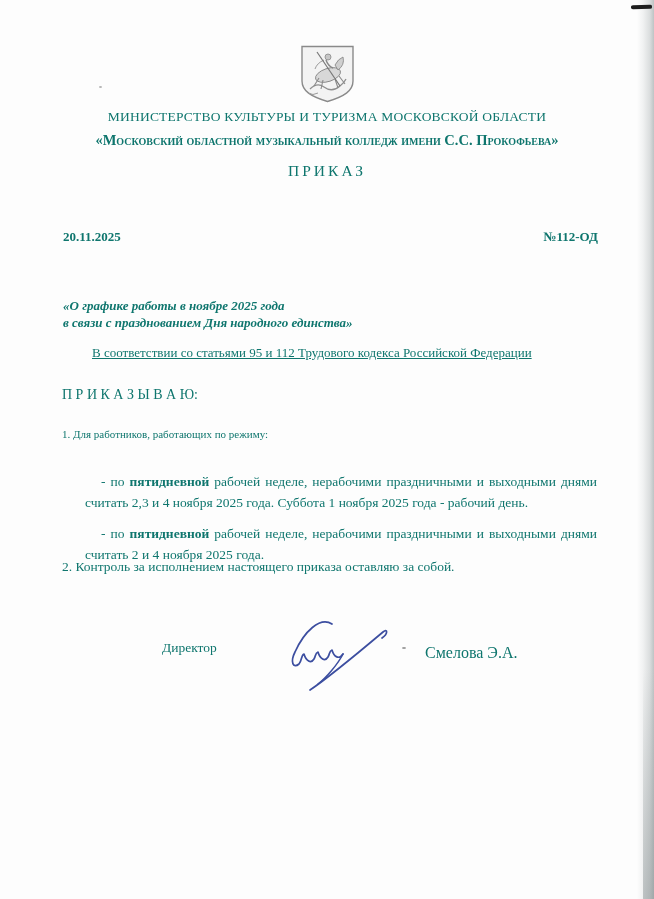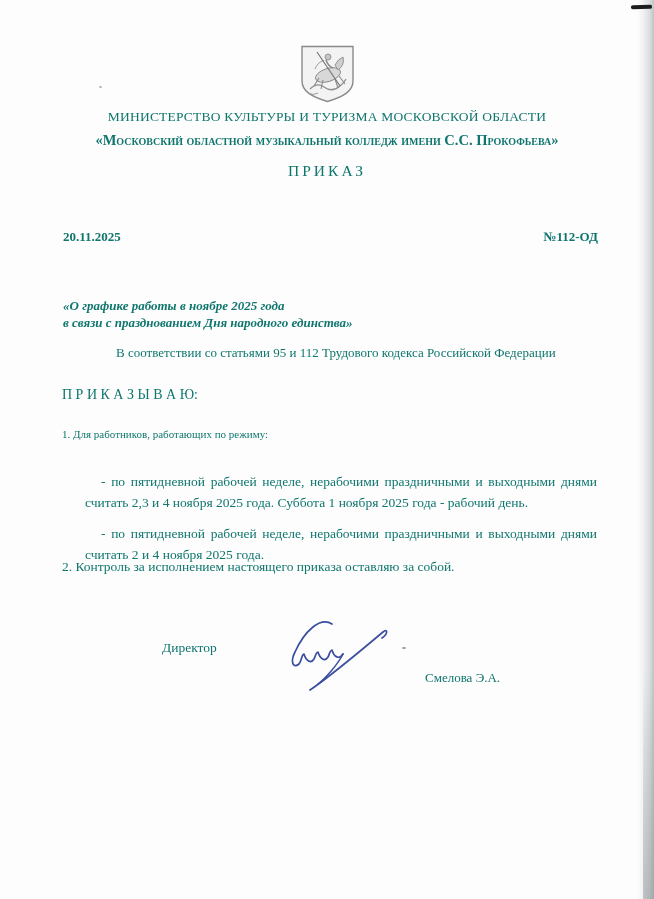--- a/index.html
+++ b/index.html
@@ -57,36 +57,36 @@
   }
 
   
   .subject {
     position:absolute; top:290px; left:63px;
     font-weight:bold; font-style:italic;
     font-size:13px; line-height:16.5px;margin-top:8px;
   }
 
   
-  .preamble { position:absolute; top:345px; left:116px; font-size:13px; }
+  .preamble { position:absolute; top:345px; left:92px; font-size:13px;text-decoration:underline; }
   .order-word { position:absolute; top:387px; left:62px; font-size:14px; }
   .item1 { position:absolute; top:428px; left:62px; font-size:11px; }
   .bullet {
     position:absolute; left:85px; width:512px;
     font-size:13.5px; line-height:21.5px;
     text-align:justify; text-indent:16px;
   }
-  .bullet b { font-weight:normal; }
+  .bullet b { font-weight:bold; }
   .bullet-1 { top:457px; }
   .bullet-2 { top:509px; }
   .item2 { position:absolute; top:559px; left:62px; font-size:13.5px; }
 
   
   .sig-title { position:absolute; top:640px; left:162px; font-size:13.5px; }
-  .sig-name  { position:absolute; top:670px; left:425px; font-size:13px; }
+  .sig-name  { position:absolute; top:644px; left:425px; font-size:16px; }
   .sig-stroke { position:absolute; top:604px; left:268px; width:124px; height:92px; }
 </style>
 </head>
 <body>
 
 <div class="page">
 
   <div class="edge-right"></div>
   <div class="edge-right-bottom"></div>
   <div class="mark-topright"></div>

